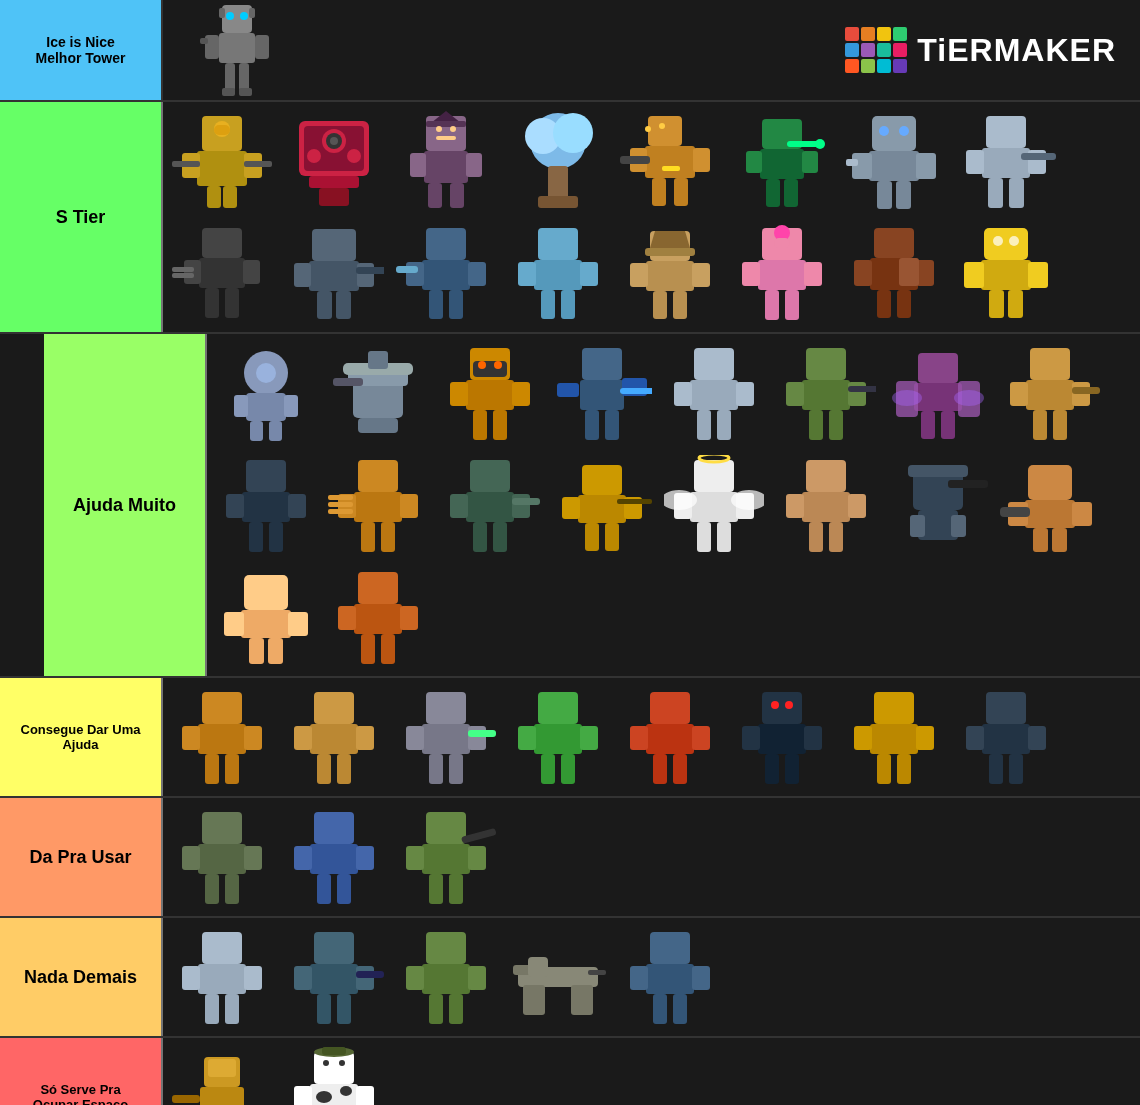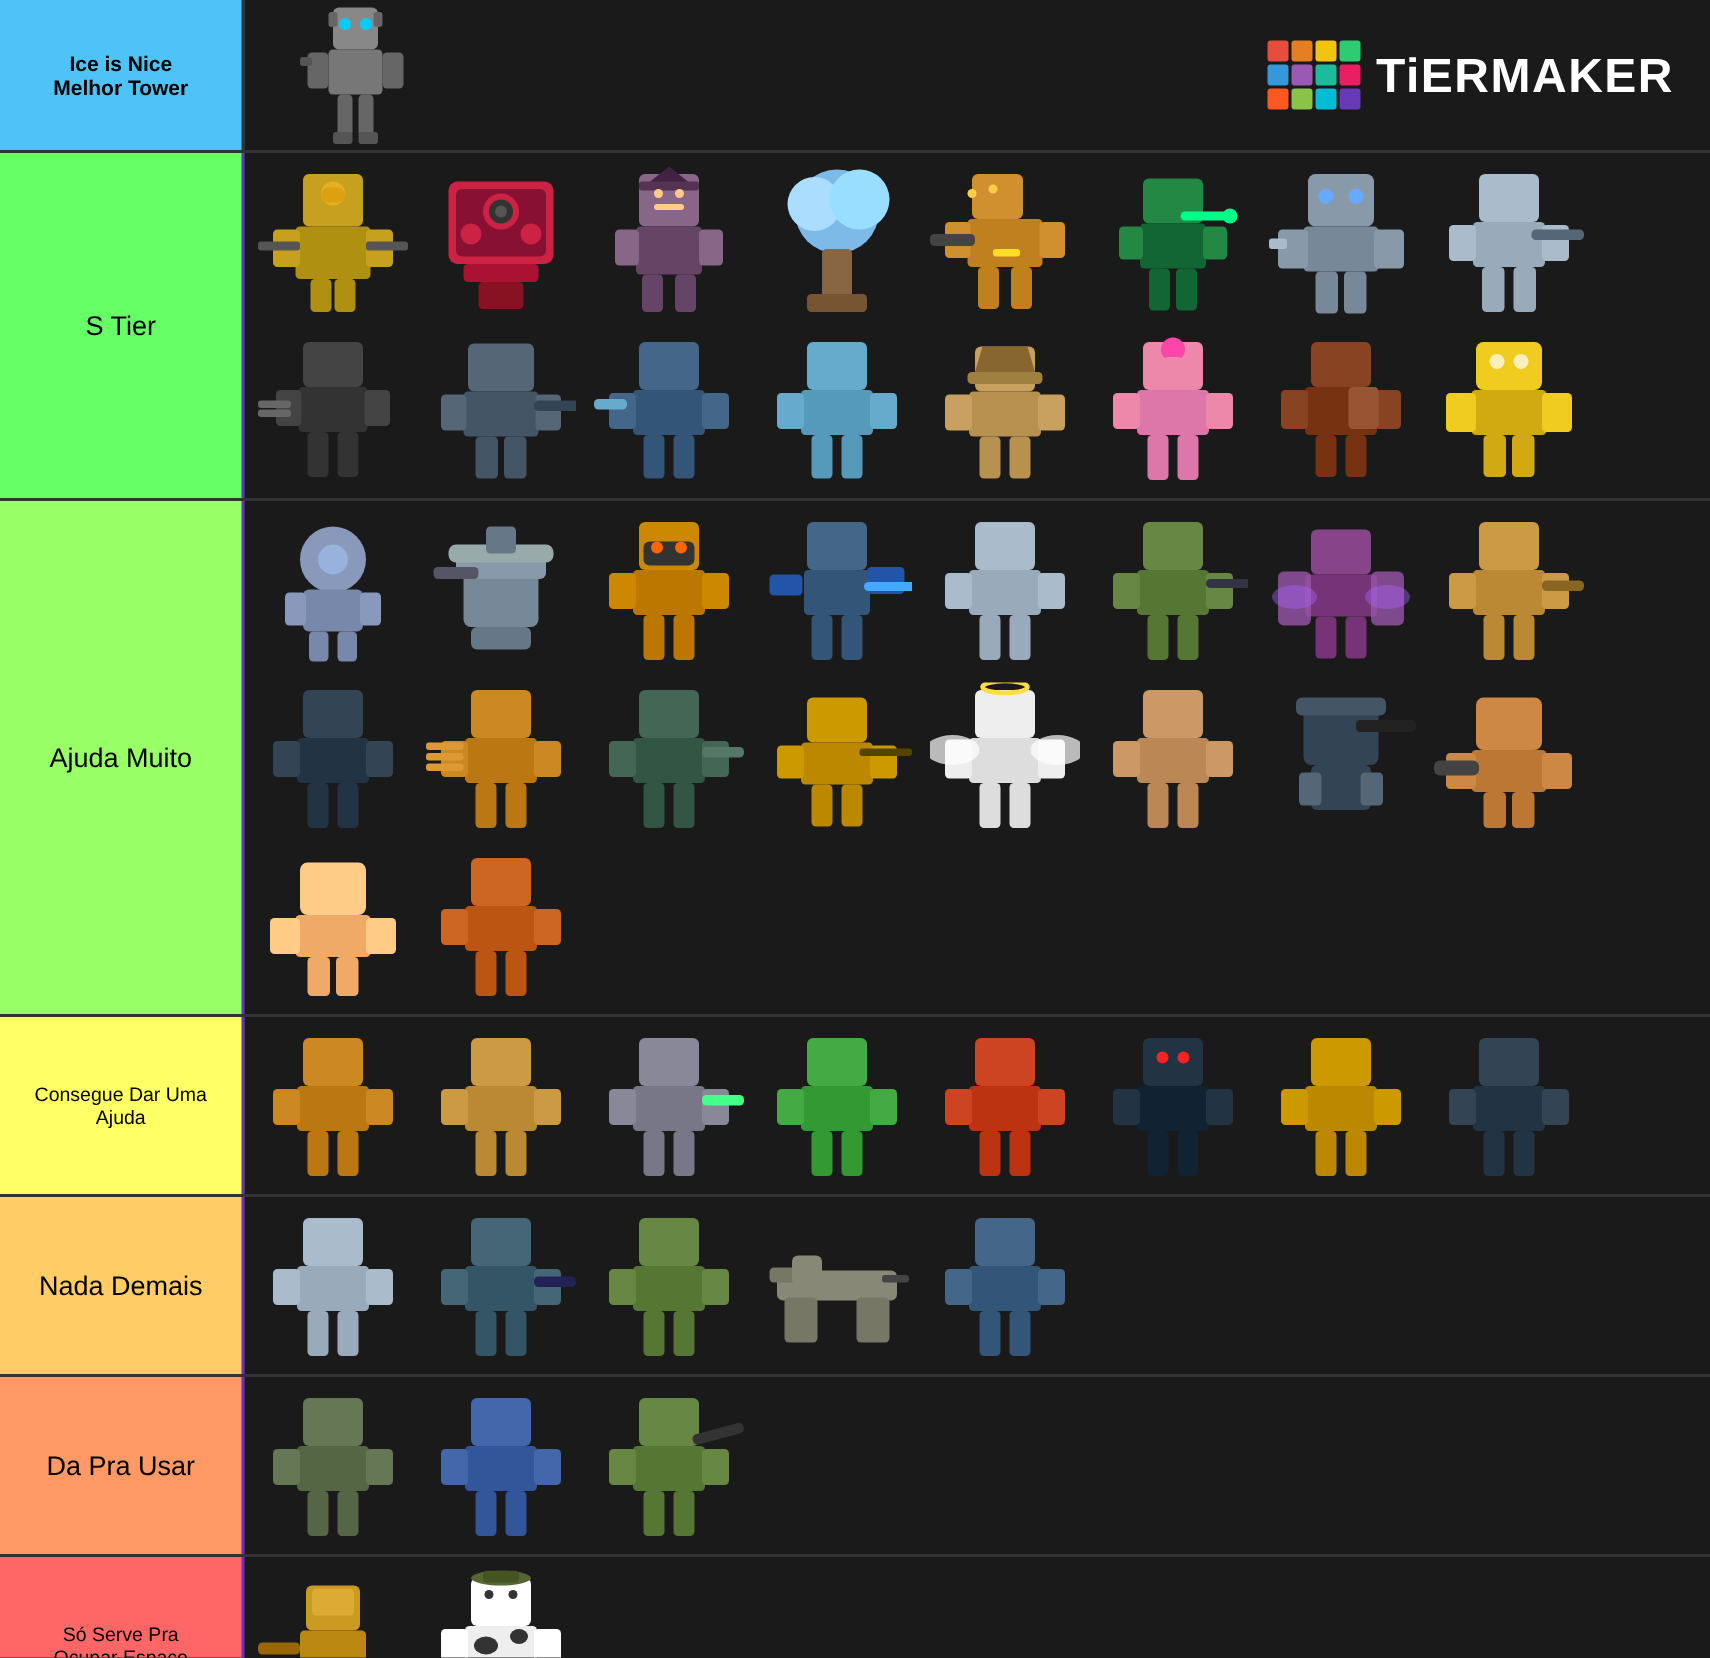--- a/index.html
+++ b/index.html
@@ -22,24 +22,24 @@
       min-height: 110px;
     }
     .tier-label {
       width: 163px;
       min-width: 163px;
       display: flex;
       align-items: center;
       justify-content: center;
       text-align: center;
       font-size: 18px;
-      font-weight: normal;
+      font-weight: bold;
       color: #000;
       padding: 8px;
-      border-right: 2px solid #6d28d9;
+      border-right: 2px solid #737373;
       flex-shrink: 0;
     }
     .tier-content {
       flex: 1;
       background: #1a1a1a;
       display: flex;
       flex-wrap: wrap;
       align-content: flex-start;
       padding: 4px;
       gap: 2px;
@@ -379,21 +379,21 @@
           <rect x="72" y="39" width="20" height="26" rx="3" fill="#f0cc20"></rect>
           <rect x="33" y="67" width="15" height="28" rx="3" fill="#d0aa10"></rect>
           <rect x="52" y="67" width="15" height="28" rx="3" fill="#d0aa10"></rect>
           <circle cx="42" cy="18" r="5" fill="#ffffff" opacity="0.7"></circle>
           <circle cx="58" cy="18" r="5" fill="#ffffff" opacity="0.7"></circle>
         </svg>
       </div>
     </div>
   </div>
 
-  <div class="tier-row" style="min-height:330px;">
+  <div class="tier-row" style="min-height:330px;padding-left:44px;">
     <div class="tier-label color-a">
       <span>Ajuda Muito</span>
     </div>
     <div class="tier-content">
 
       <div class="tower-item">
         <svg width="100" height="100" viewBox="0 0 100 100">
           <circle cx="50" cy="30" r="22" fill="#8899bb"></circle>
           <rect x="30" y="50" width="40" height="28" rx="4" fill="#7788aa"></rect>
           <rect x="18" y="52" width="14" height="22" rx="3" fill="#8899bb"></rect>
@@ -703,20 +703,63 @@
           <rect x="10" y="39" width="18" height="24" rx="3" fill="#334455"></rect>
           <rect x="72" y="39" width="18" height="24" rx="3" fill="#334455"></rect>
           <rect x="33" y="67" width="14" height="30" rx="3" fill="#223344"></rect>
           <rect x="53" y="67" width="14" height="30" rx="3" fill="#223344"></rect>
         </svg>
       </div>
     </div>
   </div>
 
   <div class="tier-row" style="min-height:115px;">
+    <div class="tier-label color-d">
+      <span>Da Pra Usar</span>
+    </div>
+    <div class="tier-content">
+      <div class="tower-item">
+        <svg width="100" height="100" viewBox="0 0 100 100">
+
+          <rect x="30" y="5" width="40" height="32" rx="4" fill="#667755"></rect>
+          <rect x="26" y="37" width="48" height="30" rx="3" fill="#556644"></rect>
+          <rect x="10" y="39" width="18" height="24" rx="3" fill="#667755"></rect>
+          <rect x="72" y="39" width="18" height="24" rx="3" fill="#667755"></rect>
+          <rect x="33" y="67" width="14" height="30" rx="3" fill="#556644"></rect>
+          <rect x="53" y="67" width="14" height="30" rx="3" fill="#556644"></rect>
+        </svg>
+      </div>
+      <div class="tower-item">
+        <svg width="100" height="100" viewBox="0 0 100 100">
+
+          <rect x="30" y="5" width="40" height="32" rx="4" fill="#4466aa"></rect>
+          <rect x="26" y="37" width="48" height="30" rx="3" fill="#335599"></rect>
+          <rect x="10" y="39" width="18" height="24" rx="3" fill="#4466aa"></rect>
+          <rect x="72" y="39" width="18" height="24" rx="3" fill="#4466aa"></rect>
+          <rect x="33" y="67" width="14" height="30" rx="3" fill="#335599"></rect>
+          <rect x="53" y="67" width="14" height="30" rx="3" fill="#335599"></rect>
+        </svg>
+      </div>
+      <div class="tower-item">
+        <svg width="100" height="100" viewBox="0 0 100 100">
+
+          <rect x="30" y="5" width="40" height="32" rx="4" fill="#668844"></rect>
+          <rect x="26" y="37" width="48" height="30" rx="3" fill="#557733"></rect>
+          <rect x="10" y="39" width="18" height="24" rx="3" fill="#668844"></rect>
+          <rect x="72" y="39" width="18" height="24" rx="3" fill="#668844"></rect>
+          <rect x="33" y="67" width="14" height="30" rx="3" fill="#557733"></rect>
+          <rect x="53" y="67" width="14" height="30" rx="3" fill="#557733"></rect>
+
+          <rect x="65" y="30" width="35" height="7" rx="3" fill="#333" transform="rotate(-15, 65, 30)"></rect>
+        </svg>
+      </div>
+    </div>
+  </div>
+
+  <div class="tier-row" style="min-height:115px;">
     <div class="tier-label color-c">
       <span>Nada Demais</span>
     </div>
     <div class="tier-content">
       <div class="tower-item">
         <svg width="100" height="100" viewBox="0 0 100 100">
           <rect x="30" y="5" width="40" height="32" rx="4" fill="#aabbcc"></rect>
           <rect x="26" y="37" width="48" height="30" rx="3" fill="#99aabb"></rect>
           <rect x="10" y="39" width="18" height="24" rx="3" fill="#aabbcc"></rect>
           <rect x="72" y="39" width="18" height="24" rx="3" fill="#aabbcc"></rect>
@@ -762,63 +805,20 @@
           <rect x="26" y="37" width="48" height="30" rx="3" fill="#335577"></rect>
           <rect x="10" y="39" width="18" height="24" rx="3" fill="#446688"></rect>
           <rect x="72" y="39" width="18" height="24" rx="3" fill="#446688"></rect>
           <rect x="33" y="67" width="14" height="30" rx="3" fill="#335577"></rect>
           <rect x="53" y="67" width="14" height="30" rx="3" fill="#335577"></rect>
         </svg>
       </div>
     </div>
   </div>
 
-  <div class="tier-row" style="min-height:115px;">
-    <div class="tier-label color-d">
-      <span>Da Pra Usar</span>
-    </div>
-    <div class="tier-content">
-      <div class="tower-item">
-        <svg width="100" height="100" viewBox="0 0 100 100">
-
-          <rect x="30" y="5" width="40" height="32" rx="4" fill="#667755"></rect>
-          <rect x="26" y="37" width="48" height="30" rx="3" fill="#556644"></rect>
-          <rect x="10" y="39" width="18" height="24" rx="3" fill="#667755"></rect>
-          <rect x="72" y="39" width="18" height="24" rx="3" fill="#667755"></rect>
-          <rect x="33" y="67" width="14" height="30" rx="3" fill="#556644"></rect>
-          <rect x="53" y="67" width="14" height="30" rx="3" fill="#556644"></rect>
-        </svg>
-      </div>
-      <div class="tower-item">
-        <svg width="100" height="100" viewBox="0 0 100 100">
-
-          <rect x="30" y="5" width="40" height="32" rx="4" fill="#4466aa"></rect>
-          <rect x="26" y="37" width="48" height="30" rx="3" fill="#335599"></rect>
-          <rect x="10" y="39" width="18" height="24" rx="3" fill="#4466aa"></rect>
-          <rect x="72" y="39" width="18" height="24" rx="3" fill="#4466aa"></rect>
-          <rect x="33" y="67" width="14" height="30" rx="3" fill="#335599"></rect>
-          <rect x="53" y="67" width="14" height="30" rx="3" fill="#335599"></rect>
-        </svg>
-      </div>
-      <div class="tower-item">
-        <svg width="100" height="100" viewBox="0 0 100 100">
-
-          <rect x="30" y="5" width="40" height="32" rx="4" fill="#668844"></rect>
-          <rect x="26" y="37" width="48" height="30" rx="3" fill="#557733"></rect>
-          <rect x="10" y="39" width="18" height="24" rx="3" fill="#668844"></rect>
-          <rect x="72" y="39" width="18" height="24" rx="3" fill="#668844"></rect>
-          <rect x="33" y="67" width="14" height="30" rx="3" fill="#557733"></rect>
-          <rect x="53" y="67" width="14" height="30" rx="3" fill="#557733"></rect>
-
-          <rect x="65" y="30" width="35" height="7" rx="3" fill="#333" transform="rotate(-15, 65, 30)"></rect>
-        </svg>
-      </div>
-    </div>
-  </div>
-
   <div class="tier-row" style="min-height:115px; border-bottom:none;">
     <div class="tier-label color-f" style="font-size:13px;">
       <span style="white-space:pre-line;">Só Serve Pra
 Ocupar Espaço</span>
     </div>
     <div class="tier-content">
       <div class="tower-item">
         <svg width="100" height="100" viewBox="0 0 100 100">
 
           <rect x="32" y="10" width="36" height="30" rx="4" fill="#cc9922"></rect>

